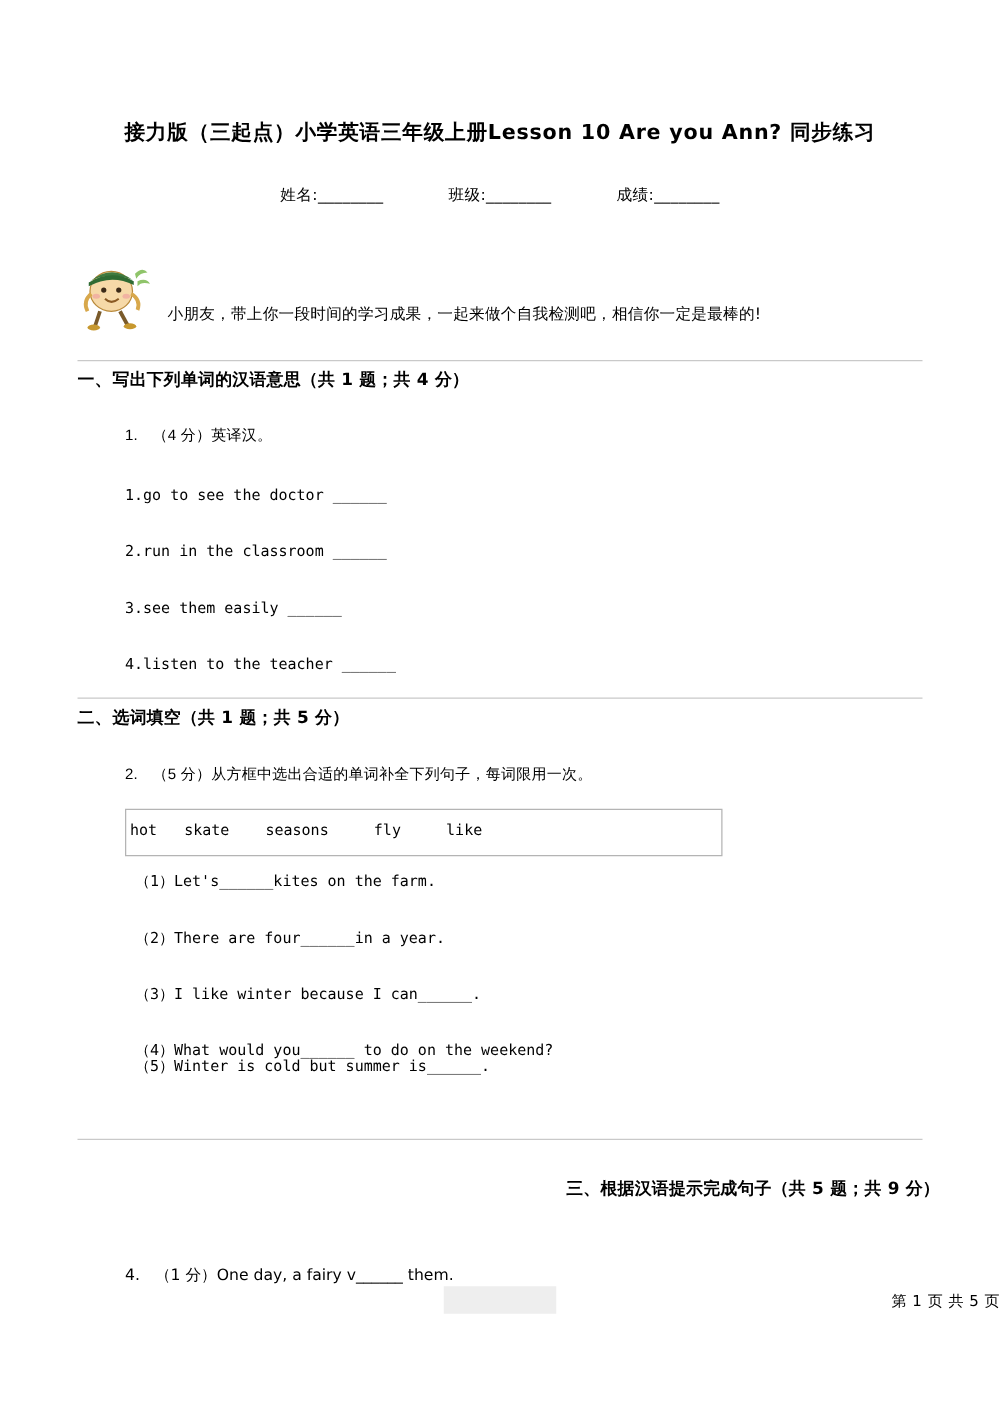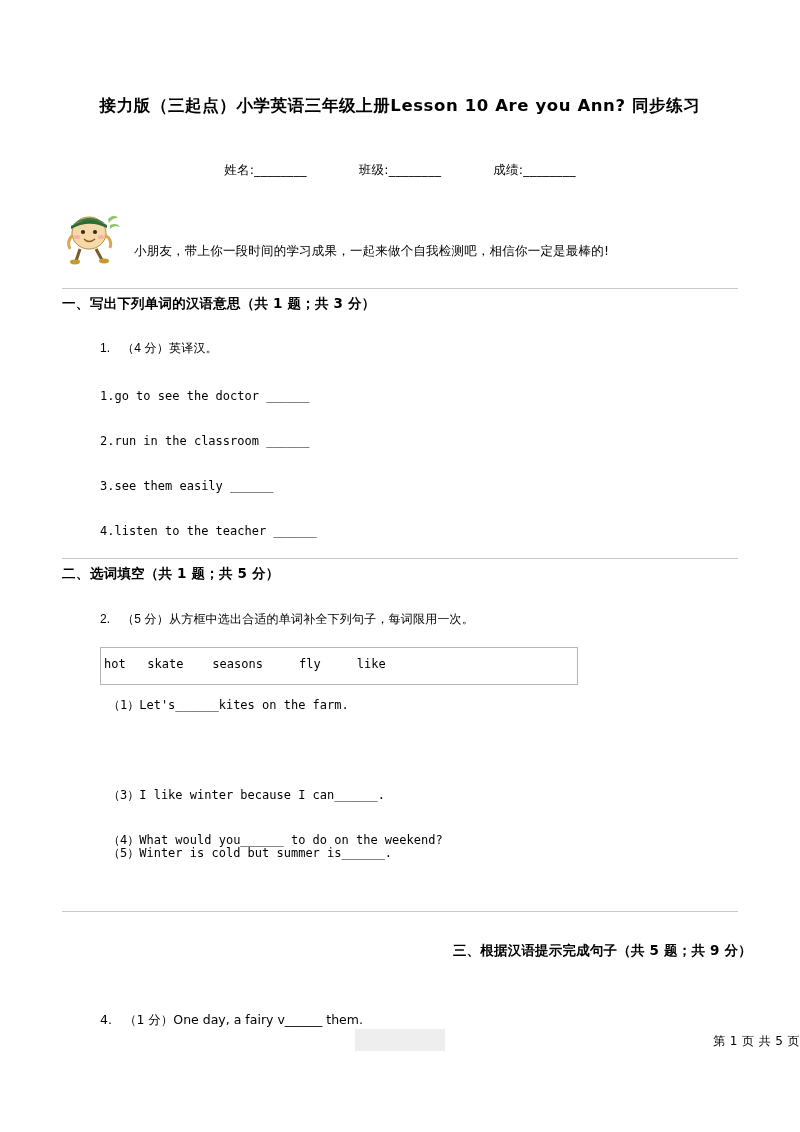--- a/index.html
+++ b/index.html
@@ -38,21 +38,21 @@
     position: absolute;
     left: 0;
     top: 148px;
     width: 800px;
     text-align: center;
     font-family: "DejaVu Sans", sans-serif;
     font-size: 12.5px;
   }
   .info-row span.item {
     display: inline-block;
-    margin: 14px 24px;
+    margin: 0 24px;
     letter-spacing: 0.3px;
   }
   .mascot-row {
     position: absolute;
     left: 62px;
     top: 205px;
     width: 700px;
     height: 60px;
   }
   .mascot {
@@ -177,21 +177,21 @@
         <ellipse cx="42" cy="56" rx="5" ry="2.4" fill="#c7982f"></ellipse>
         <path d="M11 30 Q4 36 8 44" stroke="#d8a84c" stroke-width="3" fill="none"></path>
         <path d="M43 30 Q51 35 48 43" stroke="#d8a84c" stroke-width="3" fill="none"></path>
       </svg>
     </div>
     <div class="mascot-note">小朋友，带上你一段时间的学习成果，一起来做个自我检测吧，相信你一定是最棒的!</div>
   </div>
 
   <div class="sep" style="top:288px;"></div>
   <div class="section-head" style="top:295px;">
-    <span class="num">一、</span><span>写出下列单词的汉语意思（共 1 题；共 3 分）</span>
+    <span class="num">一、</span><span>写出下列单词的汉语意思（共 1 题；共 4 分）</span>
   </div>
 
   <div class="q" style="left:100px; top:340px;">
     <span>1.</span>
     <span style="display:inline-block;width:8px;"></span><span>（4 分）英译汉。</span>
   </div>
 
   <div class="q-mono" style="left:100px; top:389px;">1.go to see the doctor ______</div>
   <div class="q-mono" style="left:100px; top:434px;">2.run in the classroom ______</div>
   <div class="q-mono" style="left:100px; top:479px;">3.see them easily ______</div>
@@ -205,20 +205,21 @@
   <div class="q" style="left:100px; top:611px;">
     <span>2.</span>
     <span style="display:inline-block;width:8px;"></span><span>（5 分）从方框中选出合适的单词补全下列句子，每词限用一次。</span>
   </div>
 
   <div class="wordbox">
     <div class="wordbox-inner">hot   skate    seasons     fly     like</div>
   </div>
 
   <div class="q-mono" style="left:108px; top:697px;">（1）Let's______kites on the farm.</div>
+  <div class="q-mono" style="left:108px; top:742px;">（2）There are four______in a year.</div>
   <div class="q-mono" style="left:108px; top:787px;">（3）I like winter because I can______.</div>
   <div class="q-mono" style="left:108px; top:832px;">（4）What would you______ to do on the weekend?</div>
   <div class="q-mono" style="left:108px; top:845px;">（5）Winter is cold but summer is______.</div>
 
   <div class="sep" style="top:911px;"></div>
   <div class="section-head" style="top:942px;text-align:right;">
     <span class="num">三、</span><span>根据汉语提示完成句子（共 5 题；共 9 分）</span>
   </div>
 
 

